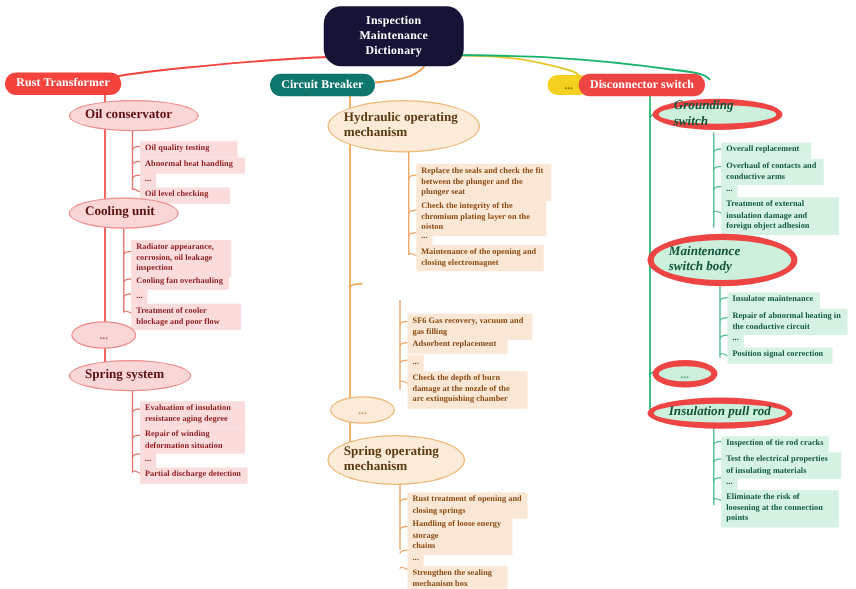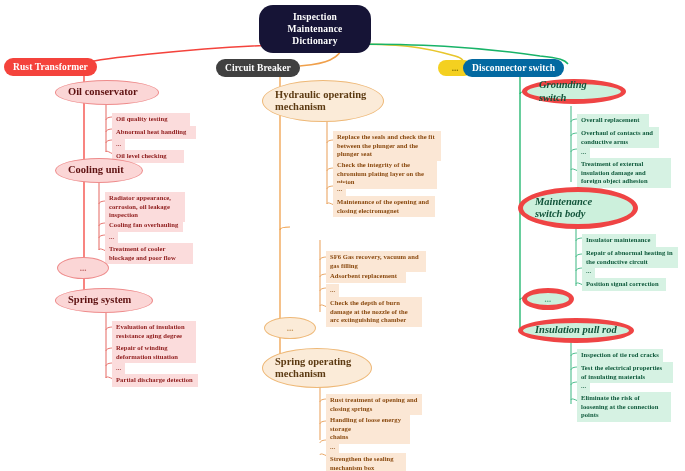--- a/index.html
+++ b/index.html
@@ -34,22 +34,22 @@
     border-radius:9px;
     color:#ffffff;
     font-weight:bold;
     font-size:9.5px;
     line-height:12px;
     padding:3px 9px;
     white-space:nowrap;
     letter-spacing:.1px;
   }
   .pill.red{background:#F4433C;}
-  .pill.orange{background:#404040;}
-  .pill.green{background:#0369a1;}
+  .pill.orange{background:#0f766e;}
+  .pill.green{background:#ef4444;}
 
   
   .dots-pill{
     position:absolute;
     background:#F4D020;
     border-radius:9px;
     color:#8a7500;
     font-weight:bold;
     font-size:9px;
     line-height:10px;

